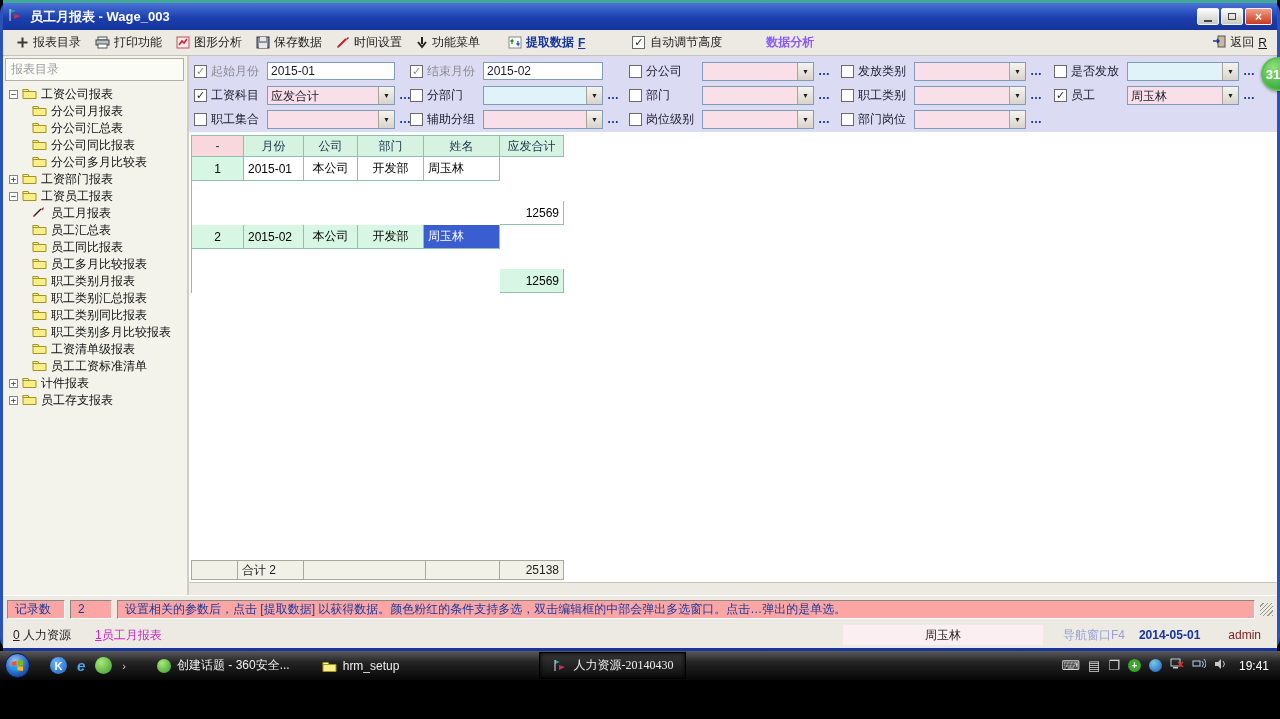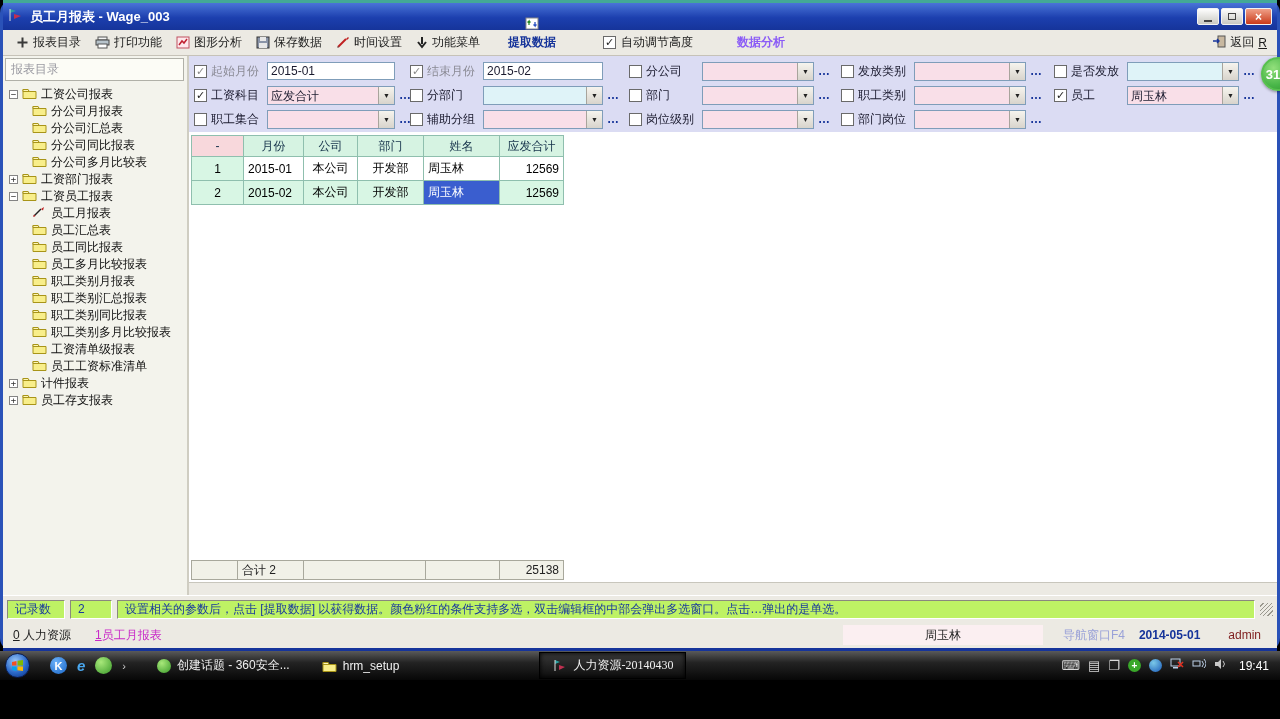--- a/index.html
+++ b/index.html
@@ -11,21 +11,21 @@
   
   .titlebar { height:27px; background:linear-gradient(180deg,#4a74d8 0%,#1c3fae 55%,#16349a 100%); display:flex; align-items:center; color:#fff; font-weight:bold; font-size:13px; padding:0 5px; gap:6px; flex:none; }
   .wbtns { margin-left:auto; display:flex; gap:2px; }
   .wb { width:22px; height:17px; border:1px solid #f2f2f2; border-radius:2px; background:linear-gradient(#fefefe,#c9c9c2); display:flex; align-items:center; justify-content:center; color:#333; }
   .wb .minbar { width:8px; height:2px; background:#444; margin-top:8px; }
   .wb .maxbox { width:8px; height:7px; border:1px solid #444; }
   .wb.close { background:linear-gradient(#f0a088,#c93a1a); width:27px; color:#fff; font-weight:bold; font-size:12px; }
   
   .toolbar { height:26px; background:#eceae3; display:flex; align-items:center; font-size:12px; color:#1c1c1c; padding:0 6px; border-bottom:1px solid #c6c2b8; flex:none; }
   .tbtn { display:flex; align-items:center; gap:4px; padding:2px 7px; white-space:nowrap; }
-  .tbtn.em { margin-left:14px;flex-direction:column; }
+  .tbtn.em { margin-left:14px; }
   .tbtn.em .lbl { font-weight:bold; color:#16349a; }
   .tbtn svg { display:block; }
   .cb { width:13px; height:13px; background:#fff; border:1px solid #6a6a6a; display:flex; align-items:center; justify-content:center; font-size:11px; line-height:1; color:#222; flex:none; }
   .cb.muted { color:#8a8a8a; }
   .autoheight { display:flex; align-items:center; gap:5px; margin-left:40px; }
   .analysis { color:#8b5cf6; font-weight:bold; margin-left:44px; }
   .backbtn { margin-left:auto; display:flex; align-items:center; gap:4px; padding-right:4px; }
   u { text-decoration:underline; }
   
   .appbody { height:539px; display:flex; flex:none; }
@@ -53,28 +53,28 @@
   
   .content { flex:1; background:#fff; position:relative; min-height:0; }
   .rpt-table { position:absolute; left:2px; top:3px; display:grid; grid-template-columns:52px 60px 54px 66px 76px 64px; font-size:12px; border-top:1px solid #8fbfae; border-left:1px solid #8fbfae; }
   .th { height:21px; background:#d6f3e2; border-right:1px solid #8fbfae; border-bottom:1px solid #8fbfae; display:flex; align-items:center; justify-content:center; color:#15324a; }
   .th.c0 { background:#f8d8dc; }
   .td { height:24px; border-right:1px solid #8fbfae; border-bottom:1px solid #8fbfae; display:flex; align-items:center; background:#fff; color:#000; padding:0 4px; }
   .td.green { background:#d8f6e4; }
   .td.sel { background:#3a5ecf; color:#fff; }
   .td.c0 { justify-content:center; }
   .td.c2,.td.c3 { justify-content:center; }
-  .td.c5 { justify-content:flex-end; }
+  .td.c5 { justify-content:flex-end;margin-top:44px; }
   .footer-row { position:absolute; left:2px; bottom:15px; display:grid; grid-template-columns:46px 66px 122px 74px 64px; font-size:12px; border-top:1px solid #a8a89c; border-left:1px solid #a8a89c; }
   .fc { height:19px; background:#f1f1e8; border-right:1px solid #a8a89c; border-bottom:1px solid #a8a89c; display:flex; align-items:center; padding:0 4px; color:#222; }
   .fc:last-child { justify-content:flex-end; }
   .graystrip { position:absolute; left:0; bottom:0; width:100%; height:13px; background:#eceae3; border-top:1px solid #c8c6bc; }
   
   .statusbar { height:27px; background:#eceae3; border-top:1px solid #fff; display:flex; align-items:center; gap:5px; padding:0 4px; font-size:12px; color:#1a3a9c; flex:none; }
-  .sbox { border:1px solid; border-color:#8a887e #fff #fff #8a887e; background:#bef264; height:19px; display:flex; align-items:center; padding:0 7px; white-space:nowrap; overflow:hidden; }
+  .sbox { border:1px solid; border-color:#8a887e #fff #fff #8a887e; background:#fca5a5; height:19px; display:flex; align-items:center; padding:0 7px; white-space:nowrap; overflow:hidden; }
   .sbox.hint { flex:1; }
   .grip { width:13px; height:13px; background:repeating-linear-gradient(135deg,transparent 0 2px,#9a988e 2px 3px); flex:none; }
   
   .tabbar { height:29px; background:#eceae3; display:flex; align-items:center; font-size:12px; padding:0 10px; border-bottom:3px solid #16349a; flex:none; }
   .wtab { margin-right:24px; color:#222; white-space:nowrap; }
   .wtab.active { color:#c82ac8; }
   .tb-right { margin-left:auto; display:flex; align-items:center; }
   .user-field { width:200px; text-align:center; background:#fbeff1; height:20px; line-height:20px; color:#222; }
   .navlbl { color:#9aa2d8; margin:0 14px 0 20px; }
   .datelbl { color:#16349a; font-weight:bold; }

